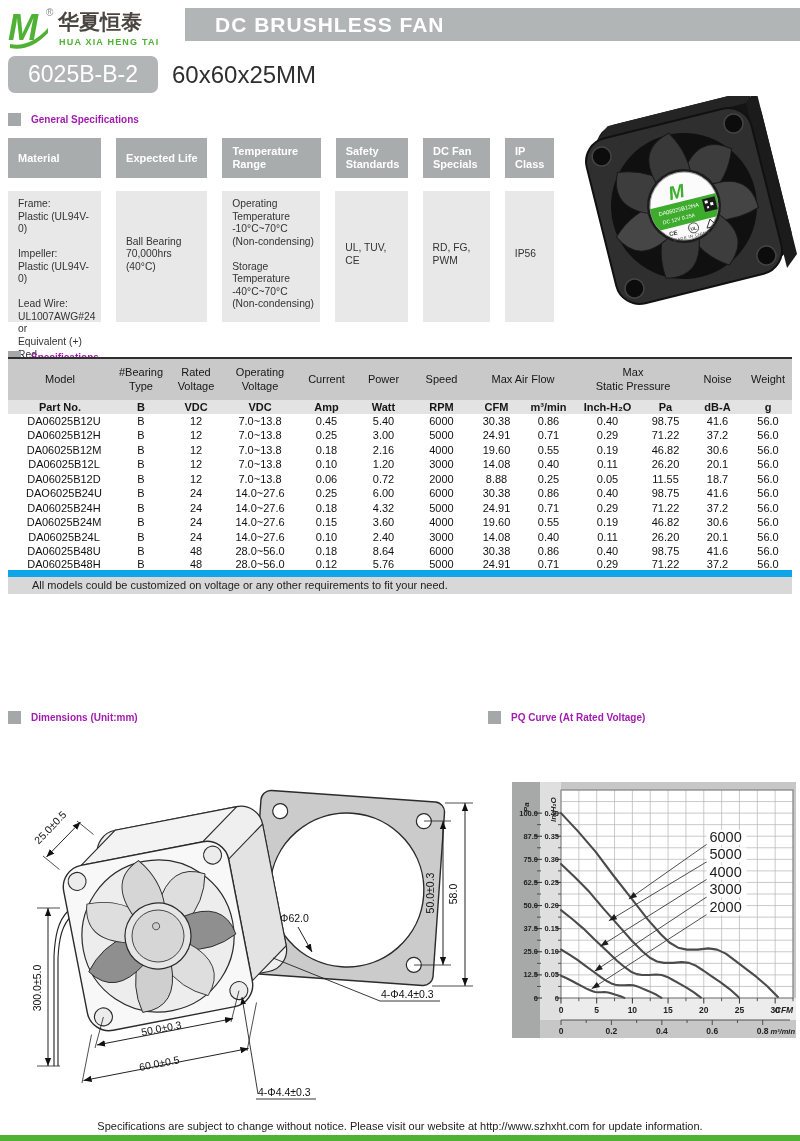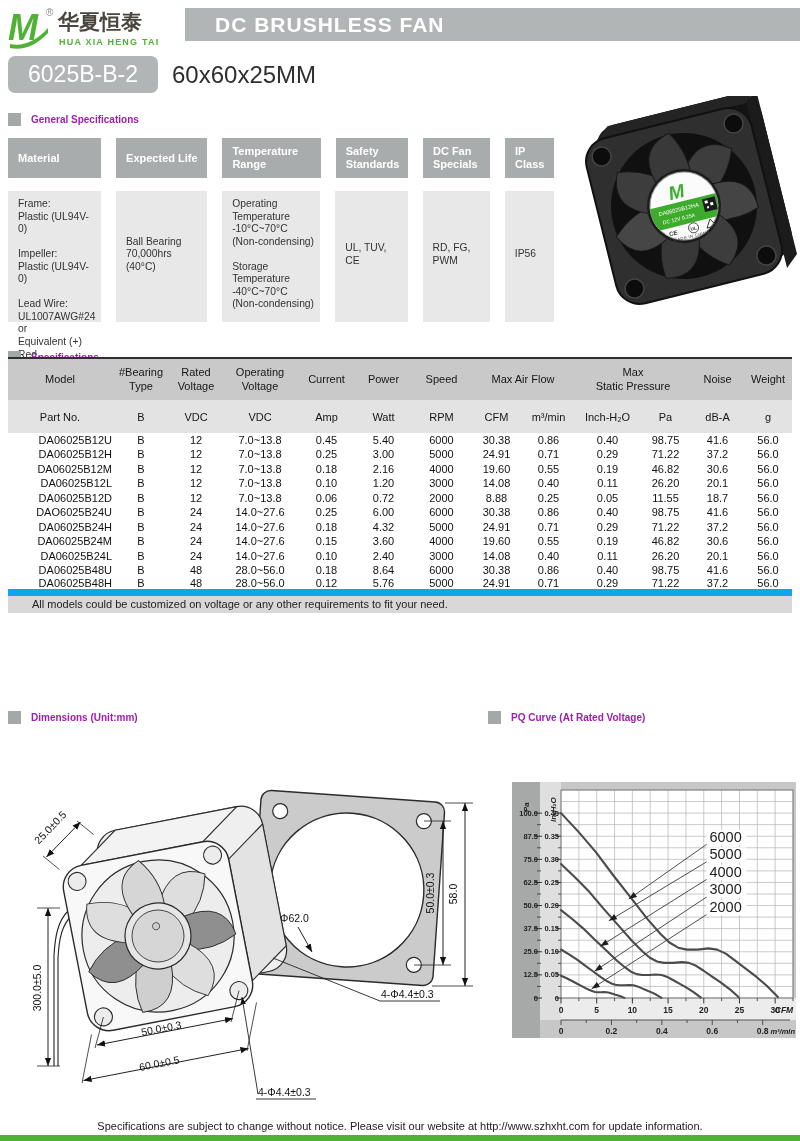--- a/index.html
+++ b/index.html
@@ -48,23 +48,23 @@
     background:#e8e8e8; color:#333; font-size:10.3px; line-height:1.22;
     height:131px; padding:7px 4px 4px 10px; white-space:pre-line;
   }
   .gb.center { display:flex; align-items:center; padding-top:0; }
   .c1{width:106px}.c2{width:104px}.c3{width:112px}.c4{width:82px}.c5{width:76px}.c6{width:55px}
 
   
   table.spec { position:absolute; left:8px; top:357px; width:784px; border-collapse:collapse; table-layout:fixed; border-top:2px solid #2f2f2f; }
   table.spec th, table.spec td { font-weight:normal; text-align:center; }
   table.spec thead tr.r1 th { background:#c9c9c9; height:42px; font-size:11px; line-height:1.25; white-space:pre-line; vertical-align:middle; color:#161616;}
-  table.spec thead tr.r2 th { background:#e3e3e3; height:33px; font-size:11px; color:#161616;}
+  table.spec thead tr.r2 th { background:#e3e3e3; height:14px; font-size:11px; color:#161616;font-weight:bold;}
   table.spec tbody td { height:14.5px; font-size:11px; line-height:1; color:#111; padding:0;}
-  table.spec tbody td.partno { text-align:right; padding-left:8px; }
+  table.spec tbody td.partno { text-align:center; padding-left:8px; }
   table.spec tr.note td { background:#d8d8d8; height:20px; text-align:left; padding-left:24px; font-size:11px; border-top:7px solid #0ea5e9; color:#222;}
 
   
   .pq-wrap { position:absolute; left:512px; top:782px; width:284px; height:256px; background:#c7c7c7; }
   .pq-wrap svg { display:block; }
 
   .footer-note { position:absolute; left:0; top:1120px; width:800px; text-align:center; font-size:11px; color:#222; }
   .green-bar { position:absolute; left:0; bottom:0; width:800px; height:6px; }
 </style>
 </head>

